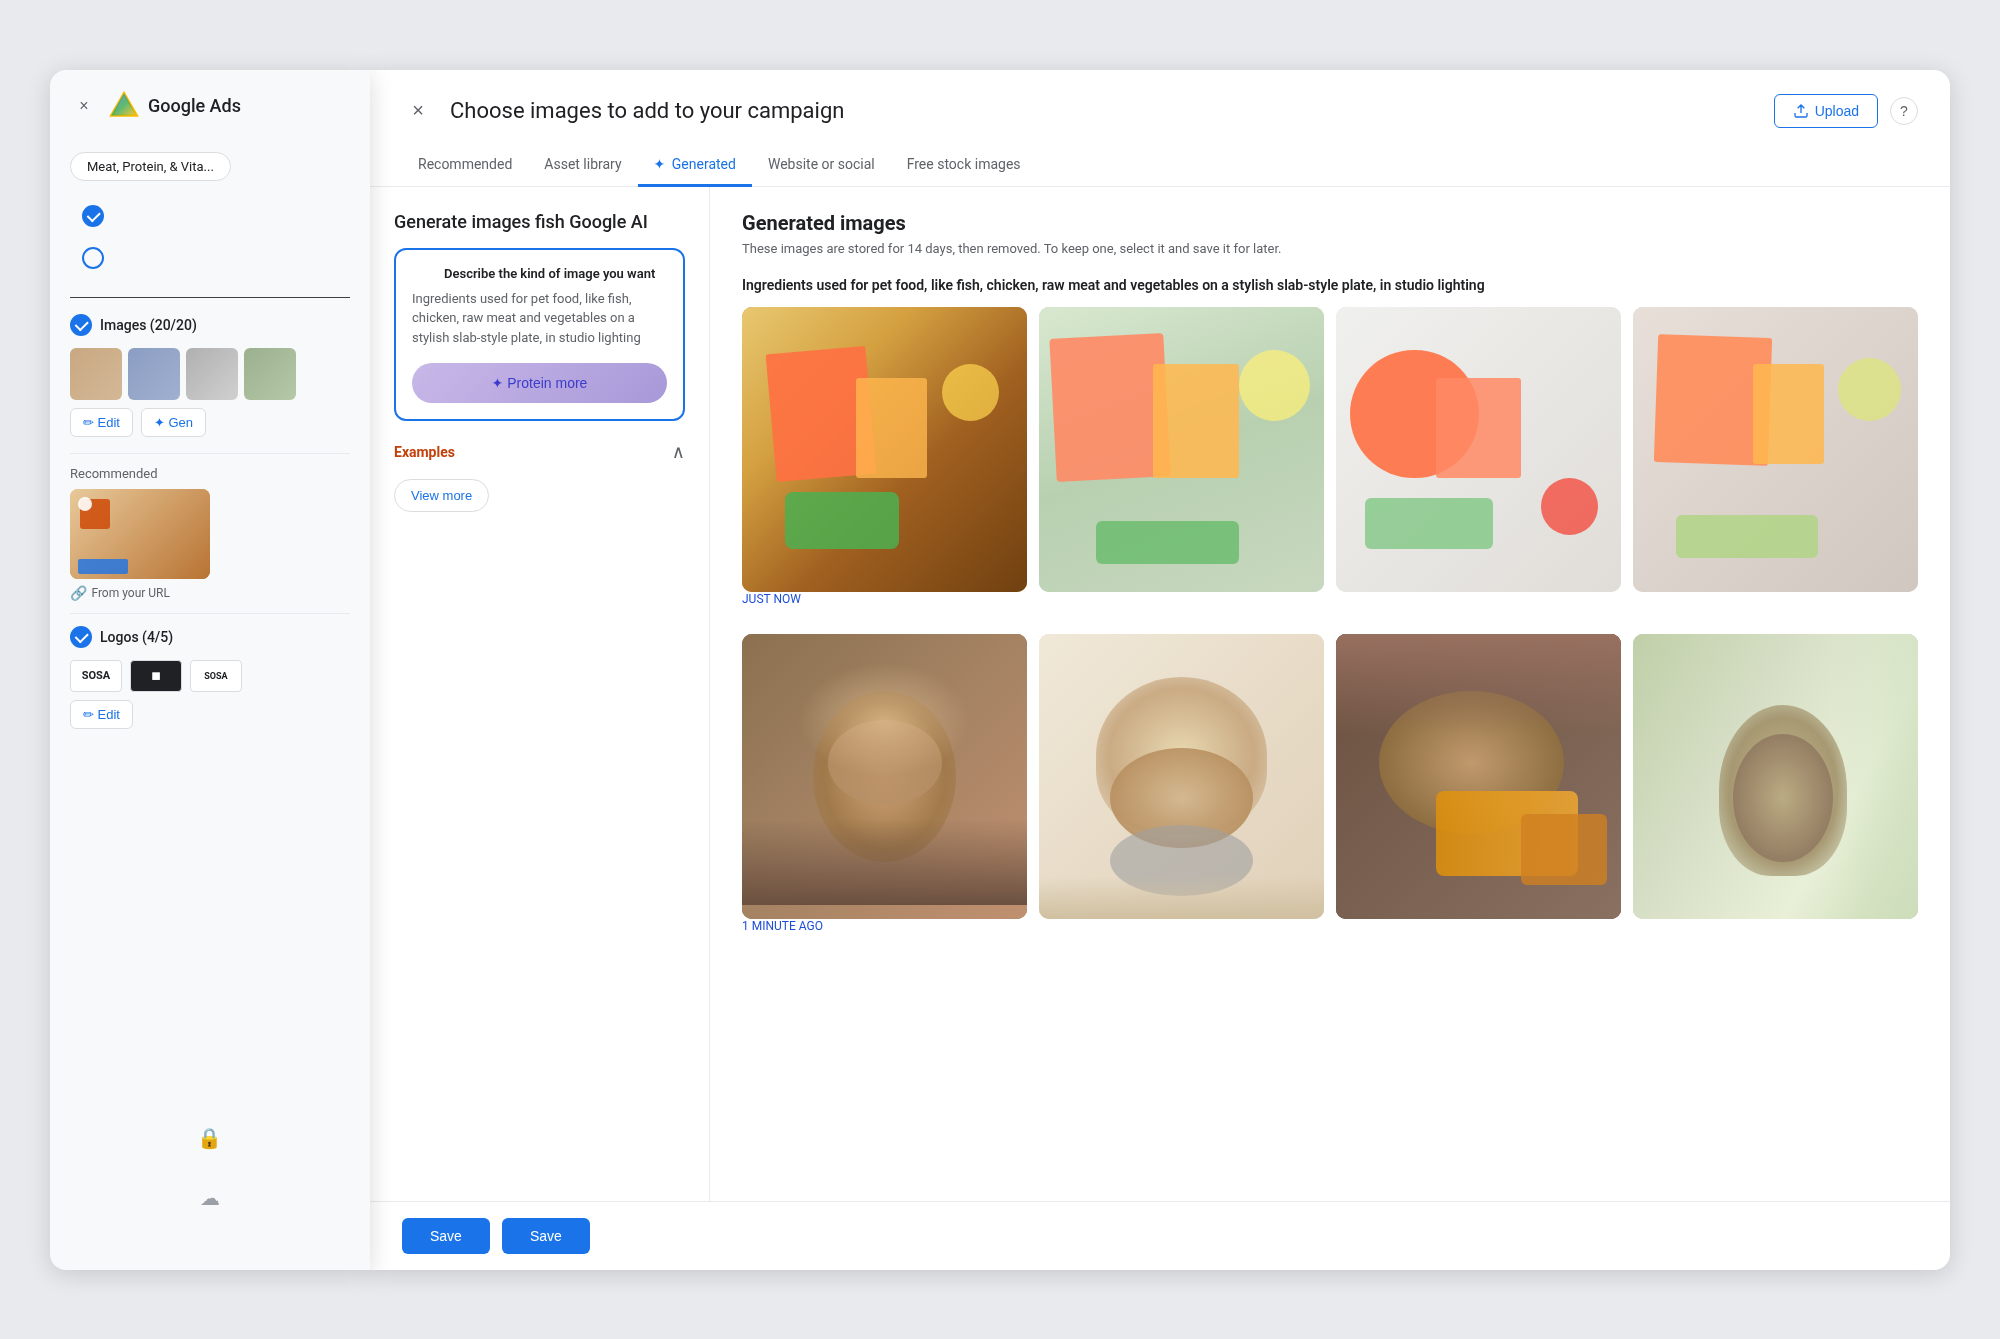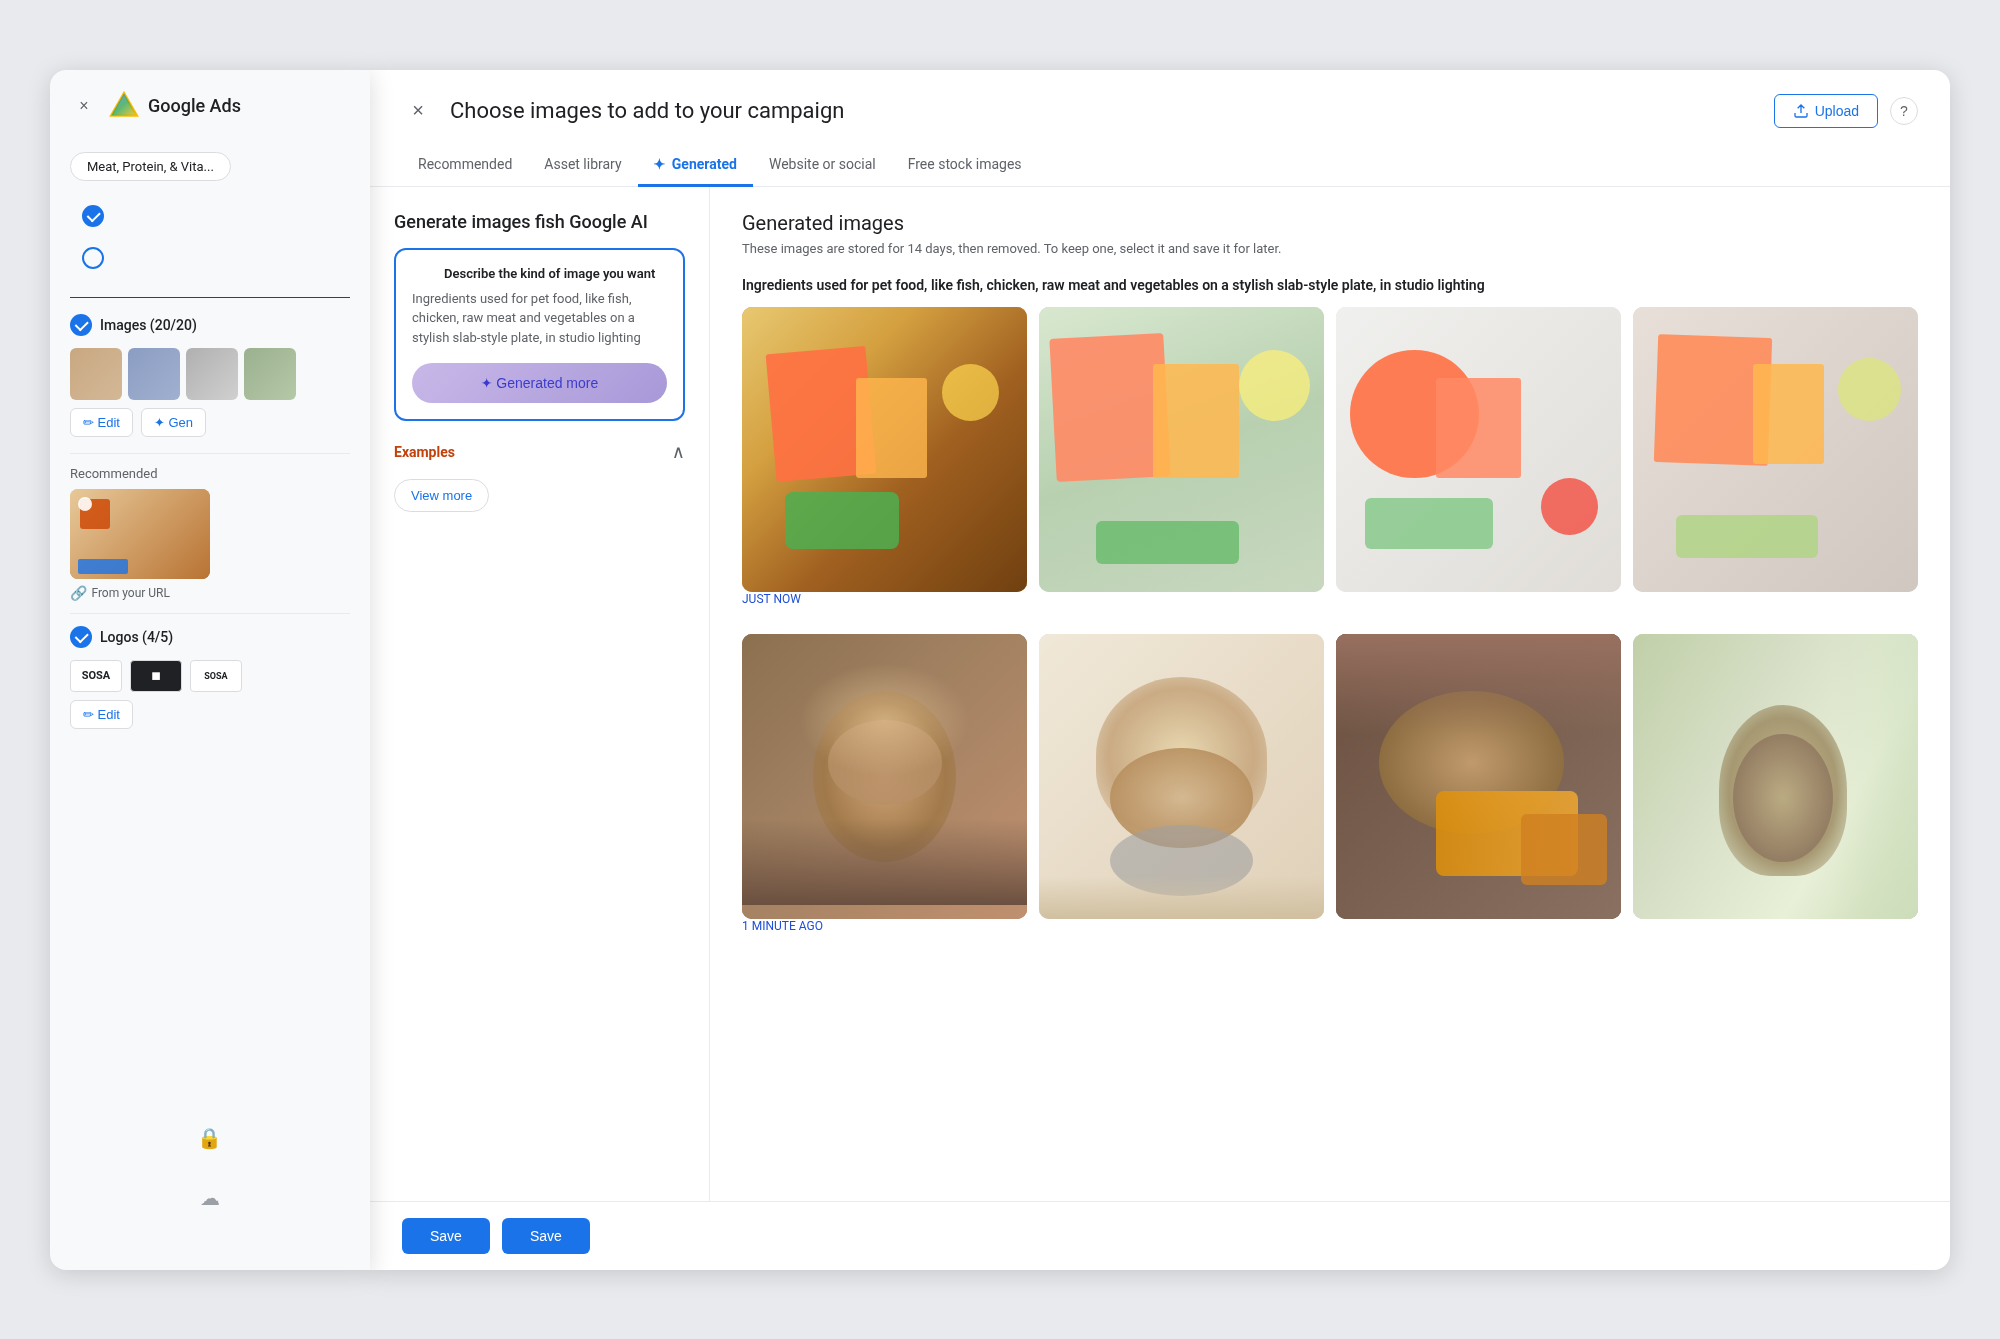--- a/index.html
+++ b/index.html
@@ -394,21 +394,21 @@
       color: #5f6368;
       cursor: pointer;
       border-bottom: 3px solid transparent;
       margin-bottom: -1px;
       white-space: nowrap;
     }
 
     .tab.active {
       color: #1a73e8;
       border-bottom-color: #1a73e8;
-      font-weight: 700;
+      font-weight: 400;
     }
 
     .tab-star {
       color: #1a73e8;
       margin-right: 3px;
     }
 
     .modal-body {
       flex: 1;
       display: flex;
@@ -519,21 +519,21 @@
 
     
     .right-panel {
       flex: 1;
       padding: 24px 32px;
       overflow-y: auto;
     }
 
     .generated-title {
       font-size: 20px;
-      font-weight: 400;
+      font-weight: 700;
       color: #202124;
       margin-bottom: 6px;
     }
 
     .generated-subtitle {
       font-size: 13px;
       color: #5f6368;
       margin-bottom: 20px;
     }
 
@@ -830,21 +830,21 @@
 
     <div class="modal-body">
 
       <div class="left-panel">
         <h2 class="generate-title">Generate images fish Google AI</h2>
 
         <div class="prompt-box">
           <div class="prompt-label">Describe the kind of image you want</div>
           <div class="prompt-text">Ingredients used for pet food, like fish, chicken, raw meat and vegetables on a stylish slab-style plate, in studio lighting</div>
           <button class="generate-btn">
-            <span>✦ Generated more</span>
+            <span>✦ Protein more</span>
           </button>
         </div>
 
         <div class="examples-section">
           <div class="examples-header">
             <span class="examples-title">Examples</span>
             <button class="examples-toggle">∧</button>
           </div>
           <div style="margin-top:12px;">
             <button class="view-more-btn">View more</button>

